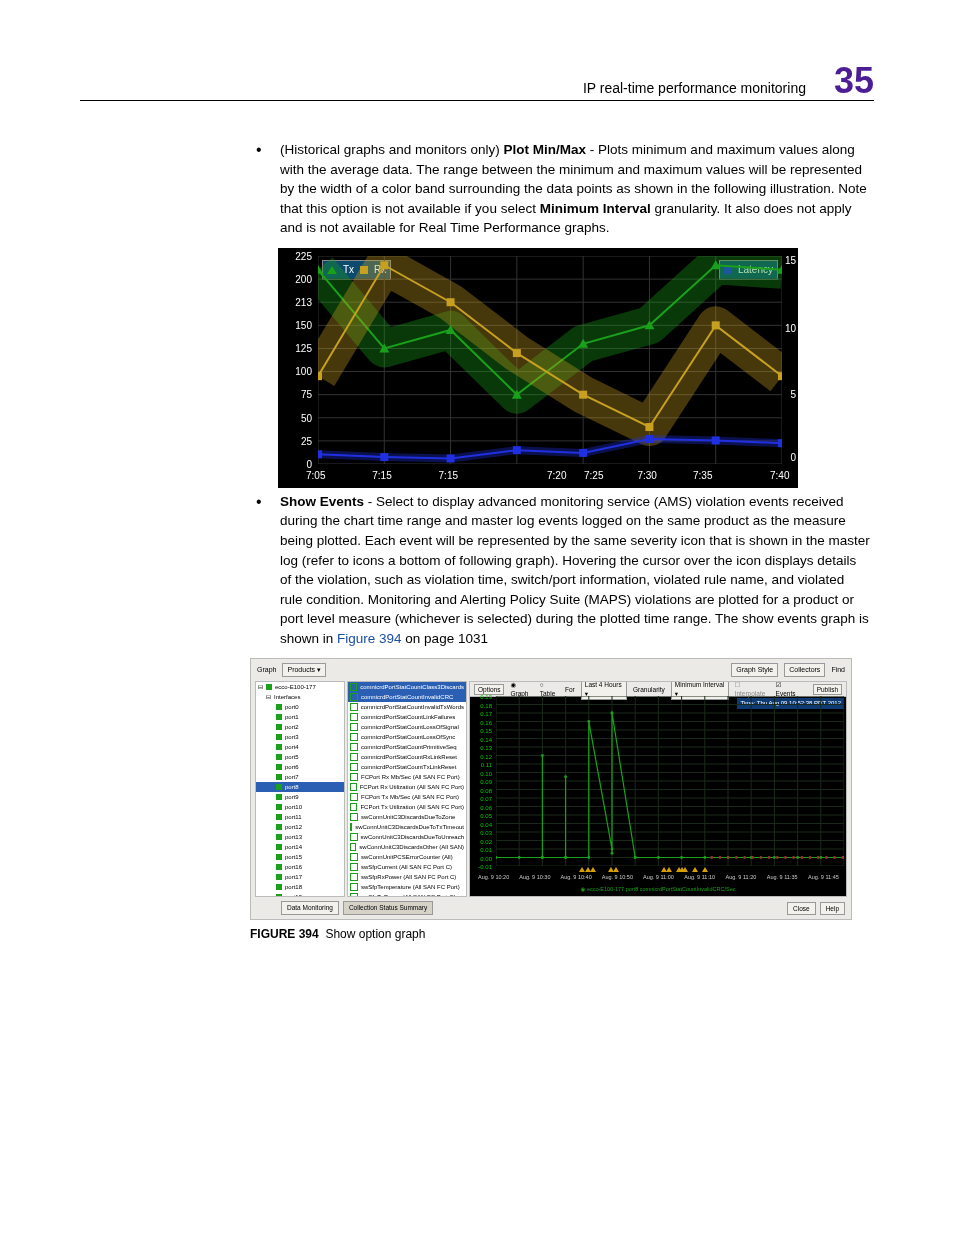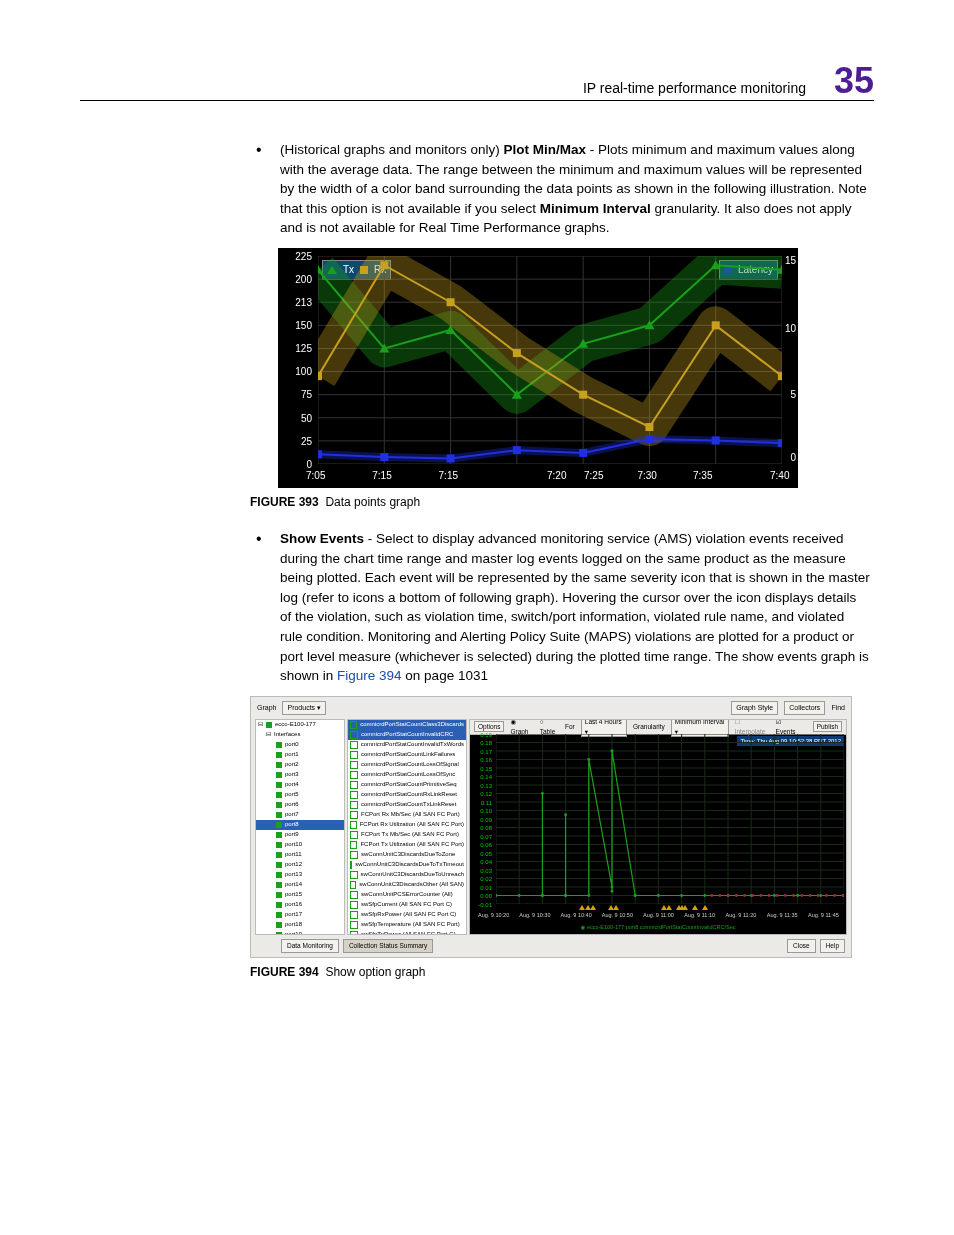--- a/index.html
+++ b/index.html
@@ -323,23 +323,20 @@
           <div class="x-label" style="left: 221px; margin-left: 48px;">7:20</div>
           <div class="x-label" style="left: 306px;">7:25</div>
           <div class="x-label" style="left: 359.429px;">7:30</div>
           <div class="x-label" style="left: 415px;">7:35</div>
           <div class="x-label" style="left: 492px;">7:40</div>
         </div>
       <div style="position:absolute; right:2px; top:6px;  font-size:10px;">15</div>
       <div style="position:absolute; right:2px; top:74px; font-size:10px;">10</div>
       <div style="position:absolute; right:2px; top:140px;font-size:10px;">5</div>
       <div style="position:absolute; right:2px; bottom:22px;font-size:10px;">0</div>
-    </div>
-    <div class="figcap">
-      <span class="figcap-label">FIGURE 393</span>&nbsp;&nbsp;<span>Data points graph</span>
     </div>
 
     <div class="bullet-row">
       <span class="bullet-dot">•</span>
       <span class="bold">Show Events</span><span> - Select to display advanced monitoring service (AMS) violation events received during the chart time range and master log events logged on the same product as the measure being plotted. Each event will be represented by the same severity icon that is shown in the master log (refer to icons a bottom of following graph). Hovering the cursor over the icon displays details of the violation, such as violation time, switch/port information, violated rule name, and violated rule condition. Monitoring and Alerting Policy Suite (MAPS) violations are plotted for a product or port level measure (whichever is selected) during the plotted time range. The show events graph is shown in </span><span class="link">Figure 394</span><span> on page 1031</span>
     </div>
 
     <div class="fig394">
       <div class="toolbar">
         <span>Graph</span>

